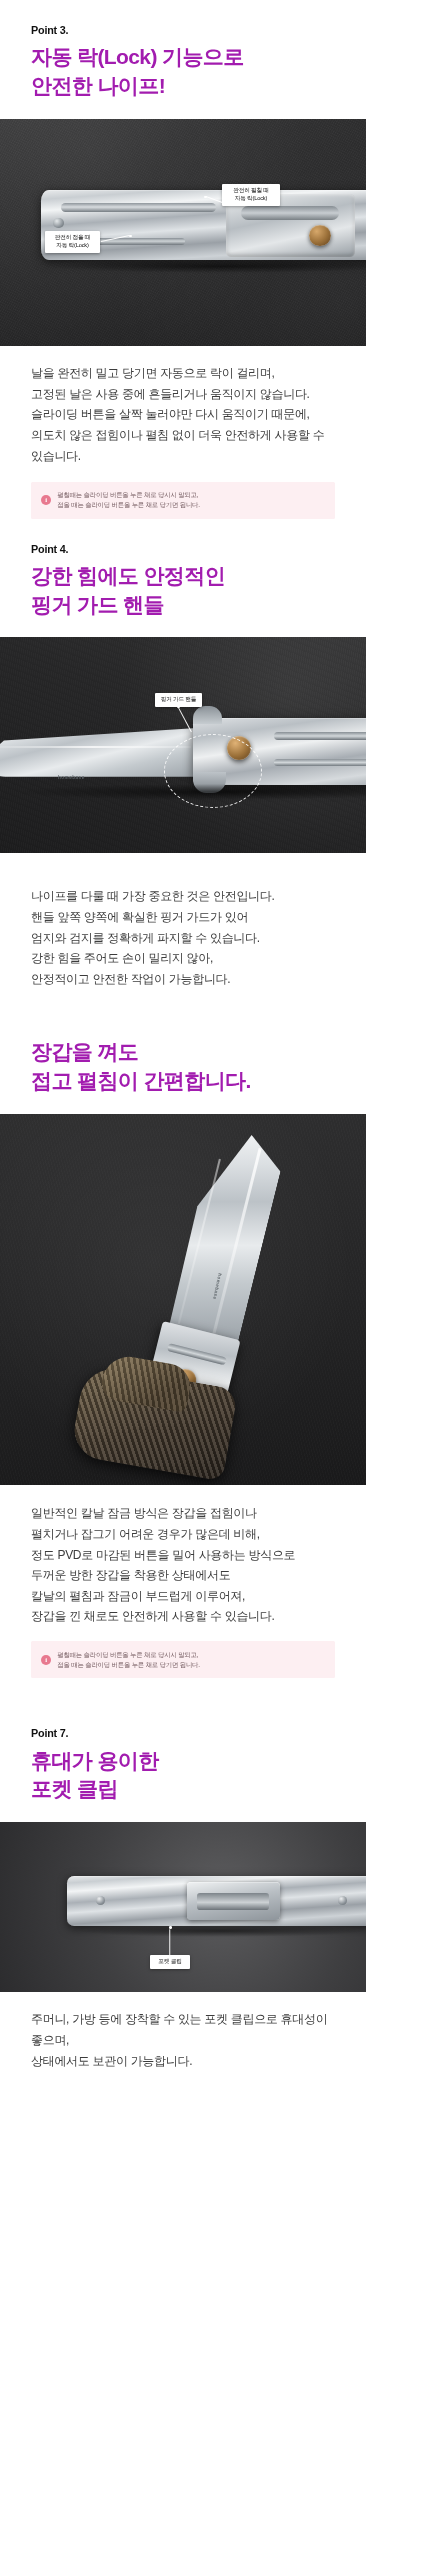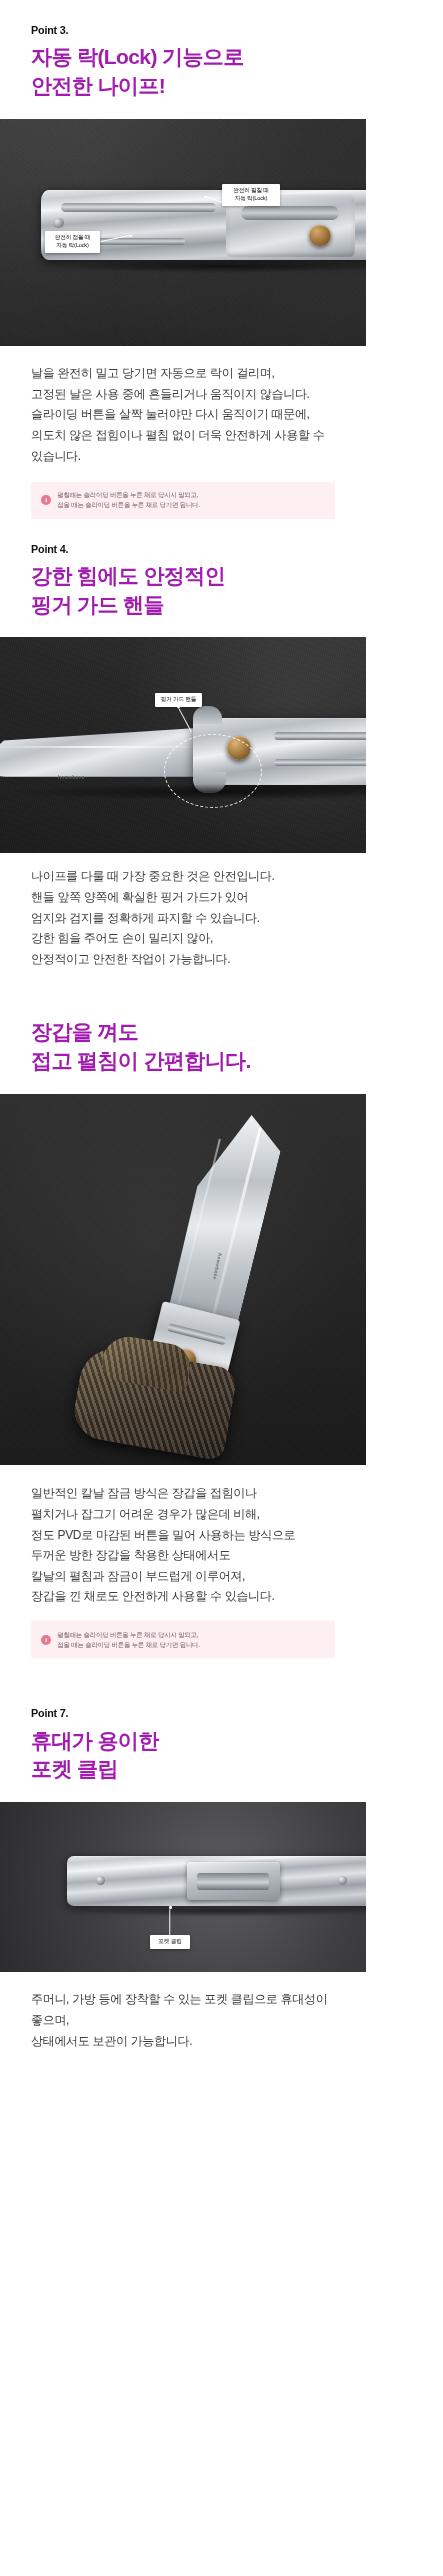--- a/index.html
+++ b/index.html
@@ -290,21 +290,21 @@
 
     <div class="brand-etch" style="left:58px; top:138px;">homebase</div>
 
     <div class="dashed-ellipse" style="left:164px; top:97px; width:98px; height:74px;"></div>
 
     <div class="callout" style="left:155px; top:56px; width:47px;">핑거 가드 핸들</div>
     <div class="lead" style="left:178px; top:69px; width:29px; transform:rotate(62deg);"></div>
     <div class="lead-dot" style="left:177px; top:68px;"></div>
   </div>
 
-  <div class="text-block" style="padding-top:13px;">
+  <div class="text-block" style="padding-top:33px;">
     <p class="body-copy">나이프를 다룰 때 가장 중요한 것은 안전입니다.
 핸들 앞쪽 양쪽에 확실한 핑거 가드가 있어
 엄지와 검지를 정확하게 파지할 수 있습니다.
 강한 힘을 주어도 손이 밀리지 않아,
 안정적이고 안전한 작업이 가능합니다.</p>
   </div>
 
   <div class="text-block" style="padding-top:49px;">
     <h2 class="headline">장갑을 껴도
 접고 펼침이 간편합니다.</h2>

